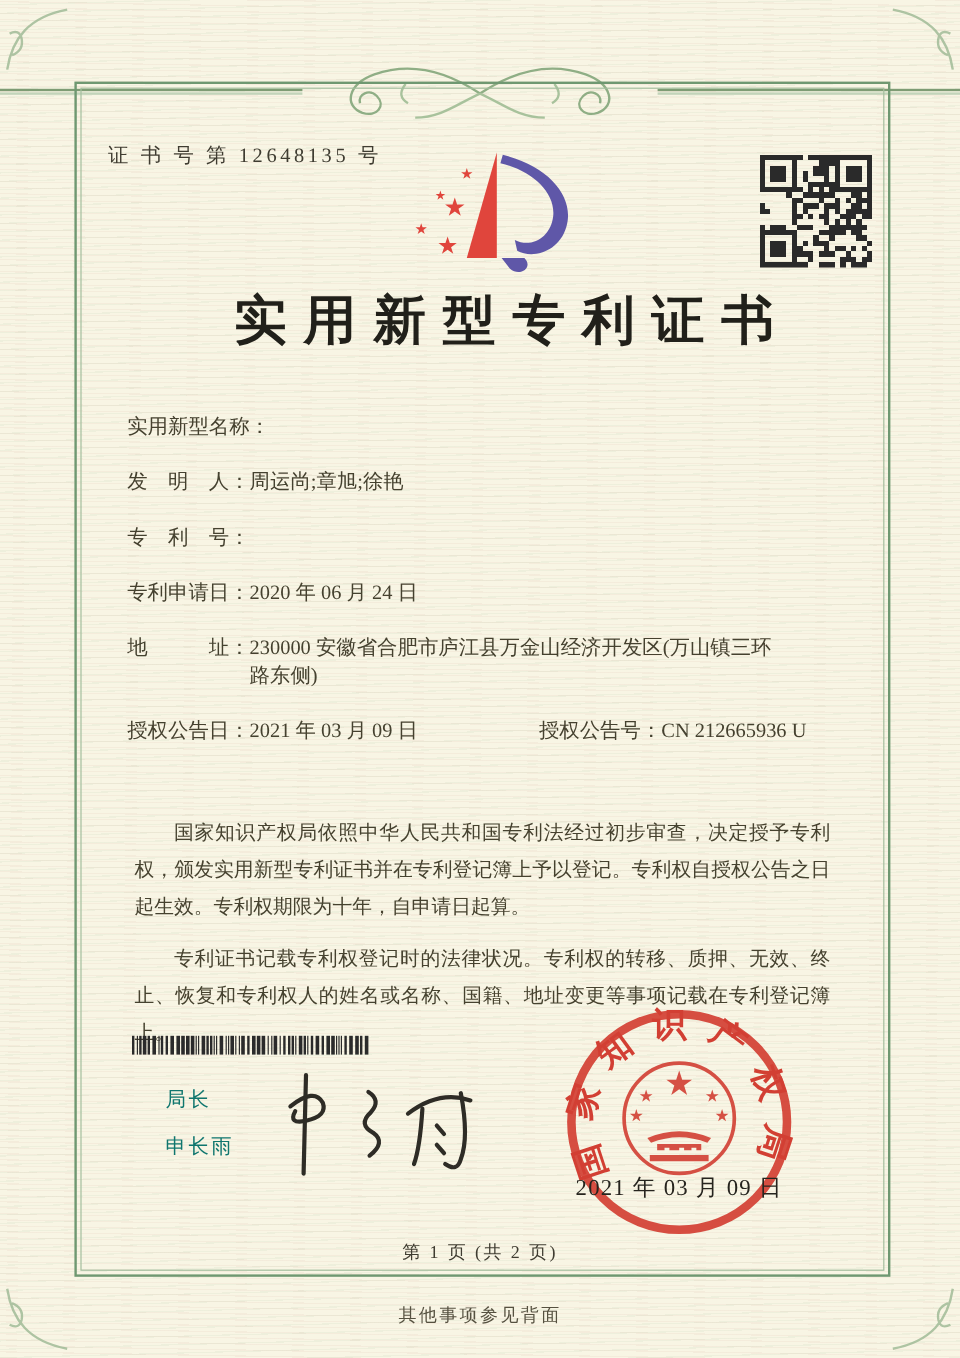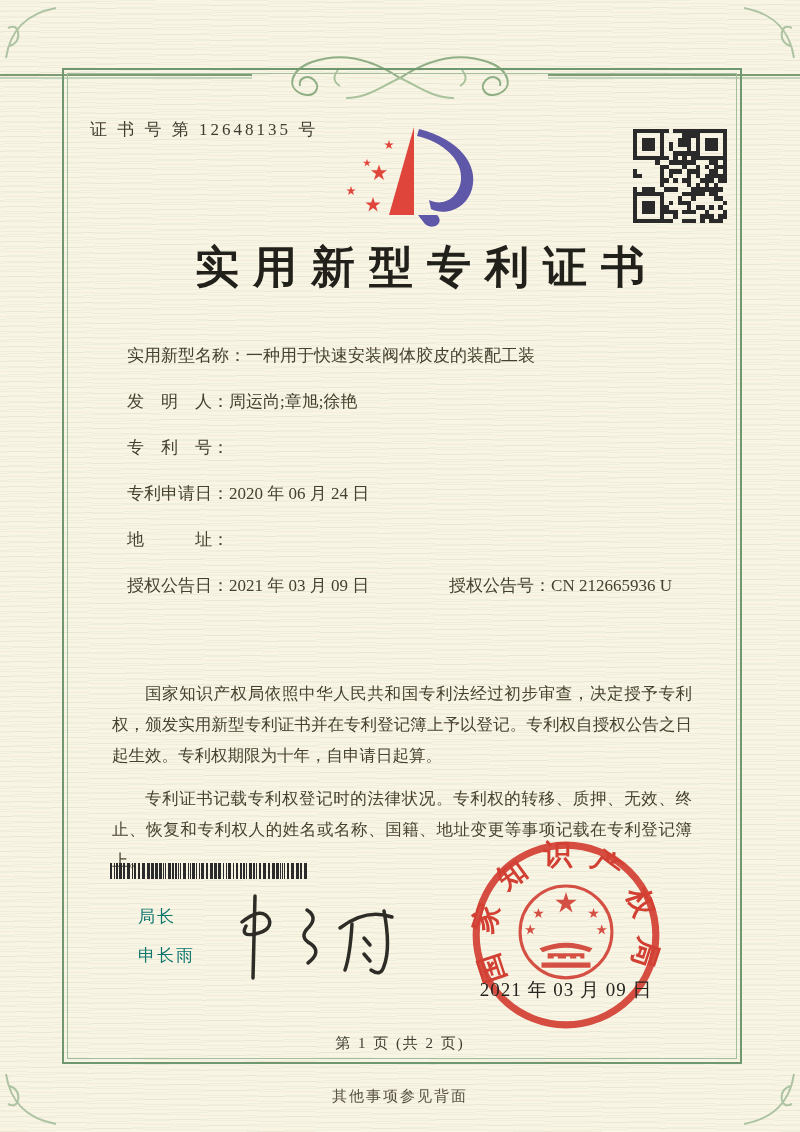--- a/index.html
+++ b/index.html
@@ -37,21 +37,21 @@
   .logo{position:absolute;left:333px;top:110px;width:152px;height:127px;}
   .qr{position:absolute;left:633px;top:129px;width:94px;height:94px;}
 
   .title{
     position:absolute;left:0;top:238px;width:100%;text-align:center;
     font-size:44px;letter-spacing:14px;color:#21201a;font-weight:700;padding-left:27px;
   }
 
   .fields{position:absolute;left:106px;top:344px;width:566px;font-size:17px;line-height:23px;color:#45412f;}
   .field-row{display:flex;margin-bottom:23px;align-items:flex-start;}
-  .field-row .lbl{white-space:pre;flex:0 0 auto;margin-left:21px;}
+  .field-row .lbl{white-space:pre;flex:0 0 auto;}
   .field-row .val{flex:1 1 auto;}
   .dual{display:flex;justify-content:space-between;margin-bottom:0;}
   .dual .grp{display:flex;}
 
   .paras{position:absolute;left:100px;top:666px;width:604px;font-size:16.5px;line-height:31px;color:#46422f;text-align:justify;}
   .paras p{margin:12px;text-indent:2em;}
 
   .barcode{position:absolute;left:110px;top:863px;width:200px;height:16px;}
 
   .signer{position:absolute;left:110px;top:905px;font-size:17px;color:#0f766e;margin-left:28px;}
@@ -353,35 +353,35 @@
       <rect x="18" y="20" width="1" height="1"></rect>
       <rect x="19" y="20" width="1" height="1"></rect>
     </g>
 </svg>
 
 <div class="title">实用新型专利证书</div>
 
 <div class="fields">
   <div class="field-row">
     <span class="lbl">实用新型名称：</span>
-    <span class="val">一种用于快速安装阀体胶皮的装配工装</span>
   </div>
   <div class="field-row">
     <span class="lbl">发　明　人：</span>
     <span class="val">周运尚;章旭;徐艳</span>
   </div>
   <div class="field-row">
     <span class="lbl">专　利　号：</span>
   </div>
   <div class="field-row">
     <span class="lbl">专利申请日：</span>
     <span class="val">2020 年 06 月 24 日</span>
   </div>
   <div class="field-row">
     <span class="lbl">地　　　址：</span>
+    <span class="val" style="max-width:440px;">230000 安徽省合肥市庐江县万金山经济开发区(万山镇三环路东侧)</span>
   </div>
   <div class="field-row dual">
     <span class="grp">
       <span class="lbl">授权公告日：</span>
       <span class="val">2021 年 03 月 09 日</span>
     </span>
     <span class="grp">
       <span class="lbl">授权公告号：</span>
       <span class="val">CN 212665936 U</span>
     </span>

